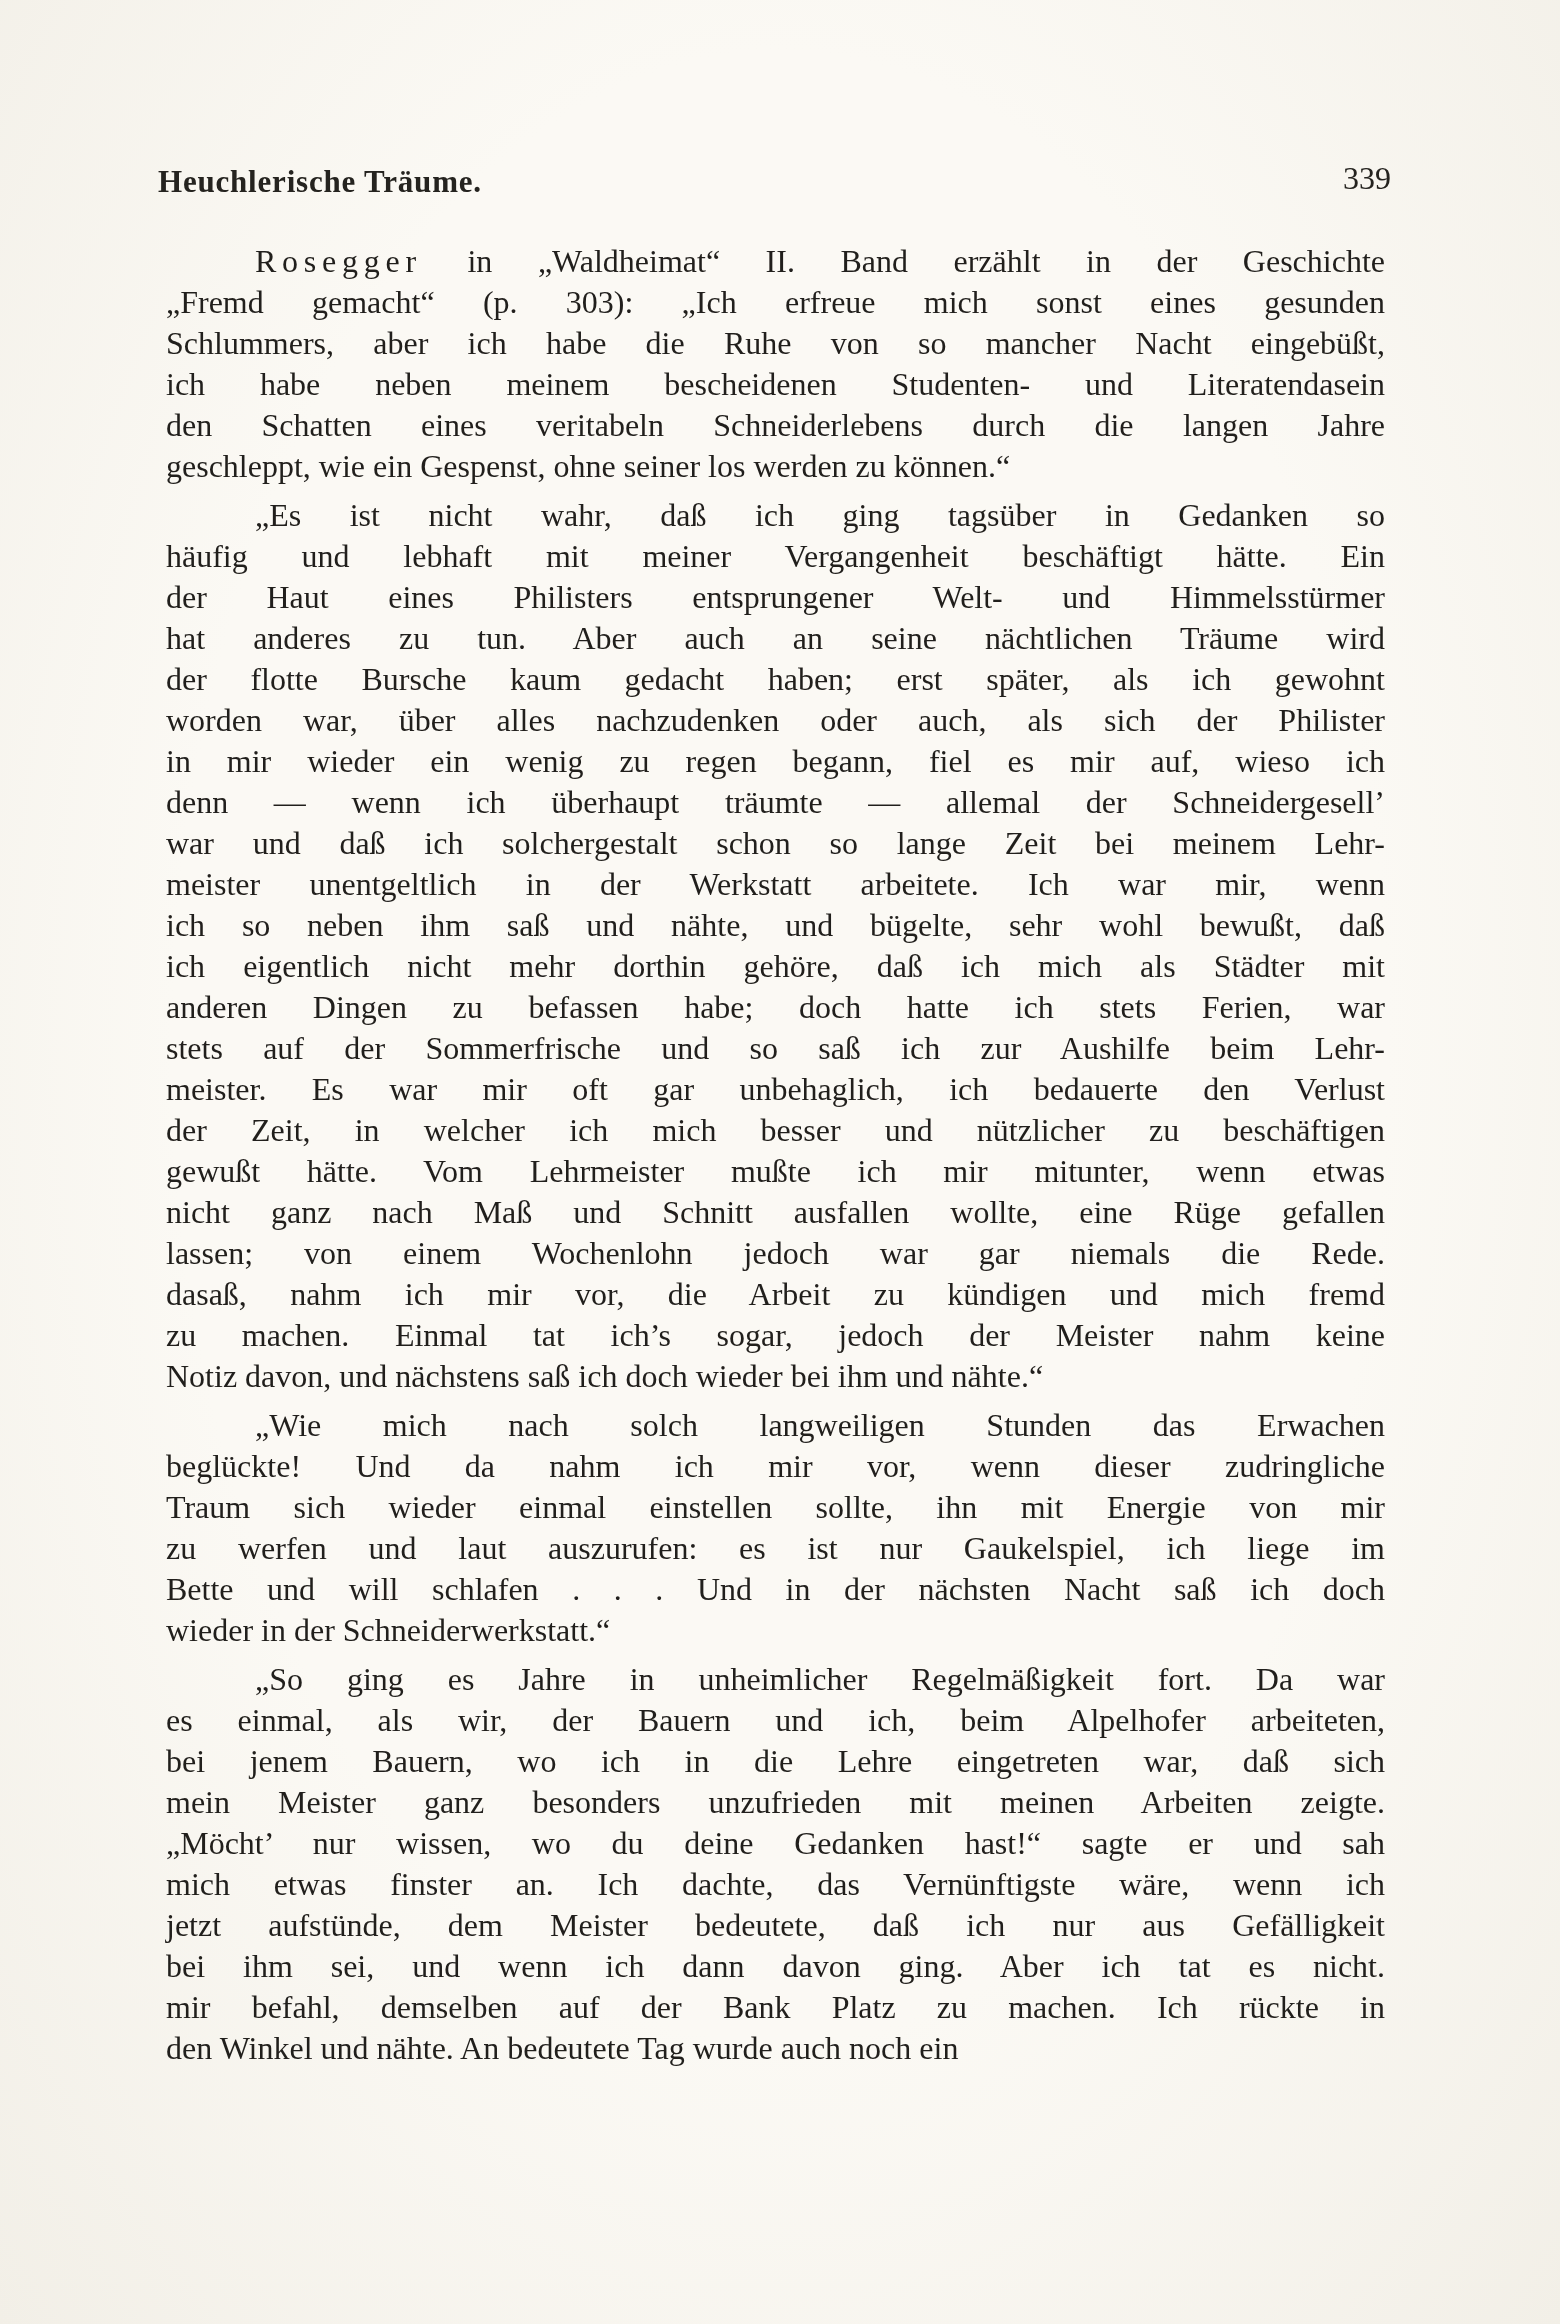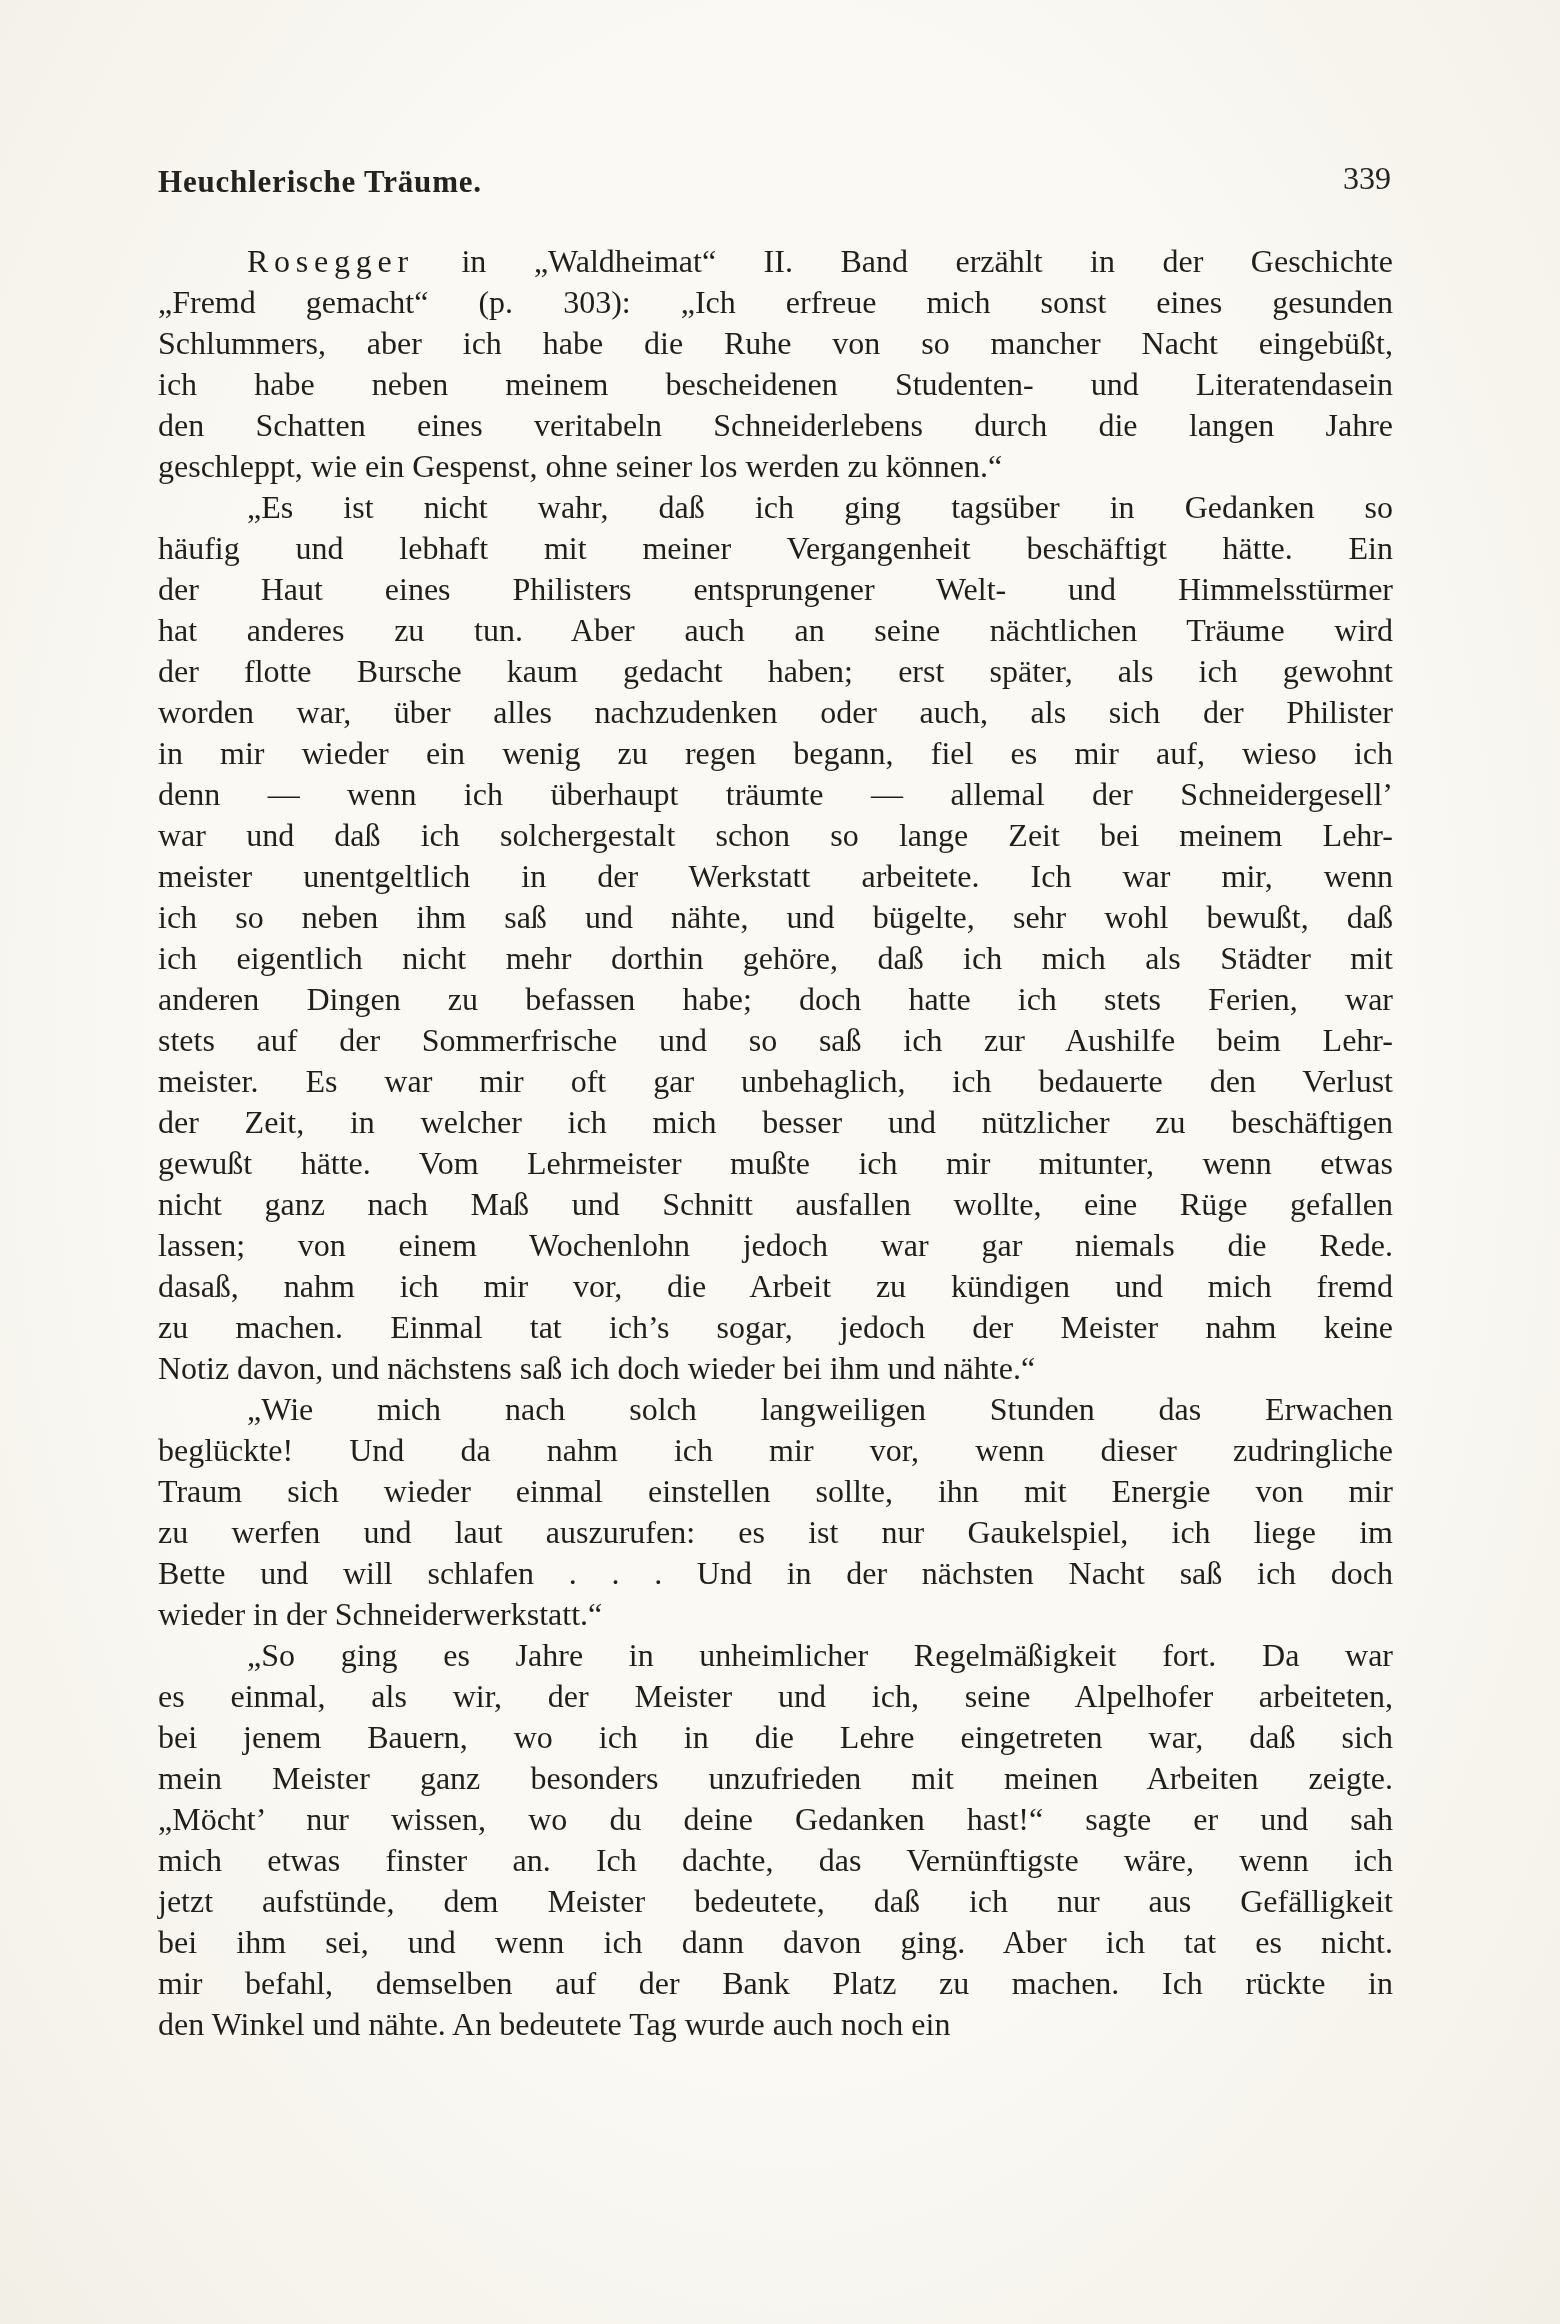--- a/index.html
+++ b/index.html
@@ -46,21 +46,21 @@
     position: absolute;
     right: 1.9px;
     top: 0;
     font-size: 32px;
     color: #25231f;
   }
   .page-body {
     font-size: 32px;
   }
   .paragraph {
-    margin: 0;
+    margin: 8px;
   }
   .line {
     line-height: 41px;
     text-align: justify;
     text-align-last: justify;
     white-space: normal;
   }
   .line.first {
     text-indent: 89px;
   }
@@ -118,21 +118,21 @@
       <div class="paragraph">
           <div class="line first">„Wie mich nach solch langweiligen Stunden das Erwachen</div>
           <div class="line">beglückte! Und da nahm ich mir vor, wenn dieser zudringliche</div>
           <div class="line">Traum sich wieder einmal einstellen sollte, ihn mit Energie von mir</div>
           <div class="line">zu werfen und laut auszurufen: es ist nur Gaukelspiel, ich liege im</div>
           <div class="line">Bette und will schlafen . . . Und in der nächsten Nacht saß ich doch</div>
           <div class="line last">wieder in der Schneiderwerkstatt.“</div>
         </div>
       <div class="paragraph">
           <div class="line first">„So ging es Jahre in unheimlicher Regelmäßigkeit fort. Da war</div>
-          <div class="line">es einmal, als wir, der Meister und ich, seine Alpelhofer arbeiteten,</div>
+          <div class="line">es einmal, als wir, der Bauern und ich, beim Alpelhofer arbeiteten,</div>
           <div class="line">bei jenem Bauern, wo ich in die Lehre eingetreten war, daß sich</div>
           <div class="line">mein Meister ganz besonders unzufrieden mit meinen Arbeiten zeigte.</div>
           <div class="line">„Möcht’ nur wissen, wo du deine Gedanken hast!“ sagte er und sah</div>
           <div class="line">mich etwas finster an. Ich dachte, das Vernünftigste wäre, wenn ich</div>
           <div class="line">jetzt aufstünde, dem Meister bedeutete, daß ich nur aus Gefälligkeit</div>
           <div class="line">bei ihm sei, und wenn ich dann davon ging. Aber ich tat es nicht.</div>
           <div class="line">mir befahl, demselben auf der Bank Platz zu machen. Ich rückte in</div>
           <div class="line last">den Winkel und nähte. An bedeutete Tag wurde auch noch ein</div>
         </div>
     </div>

